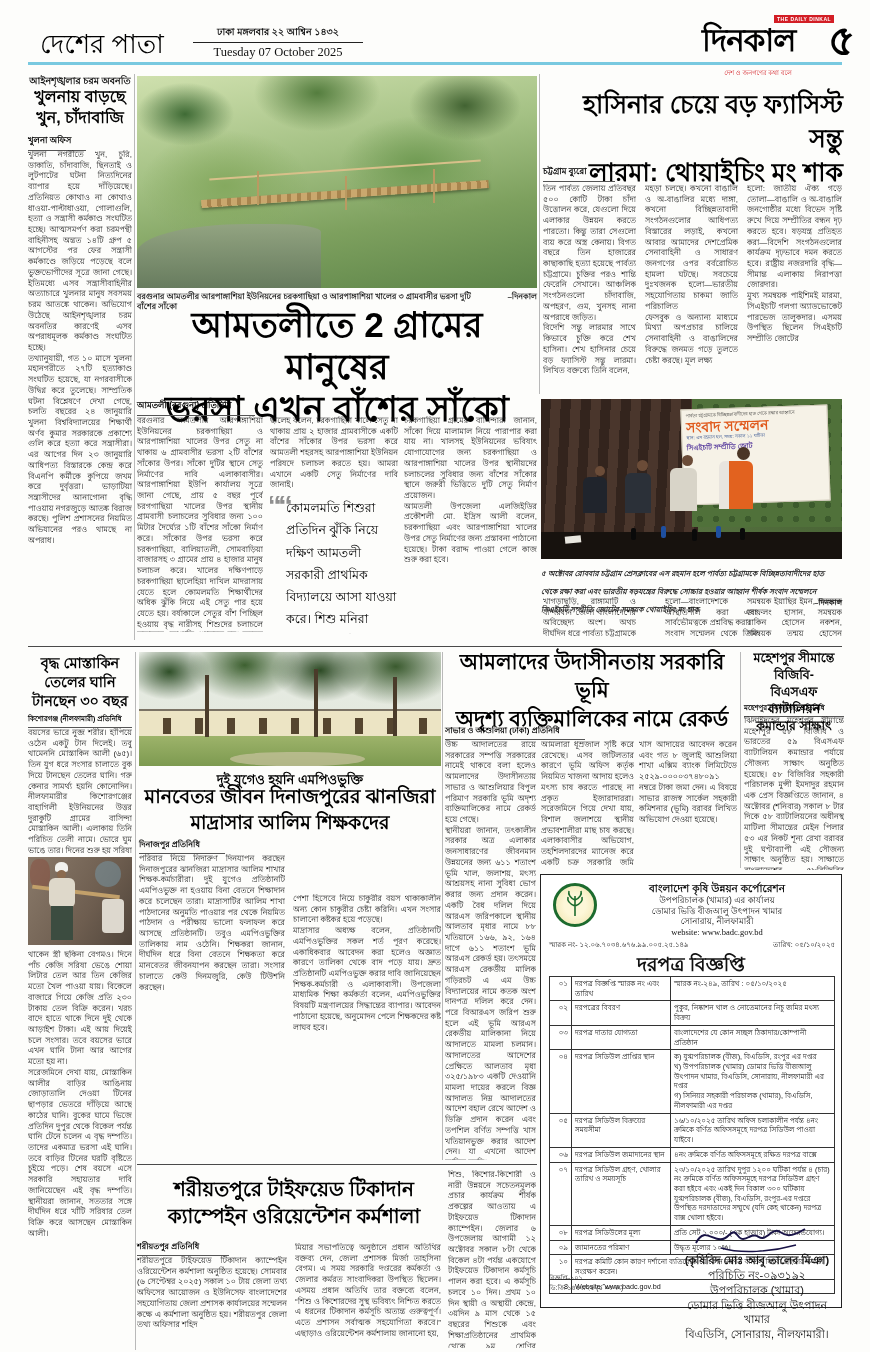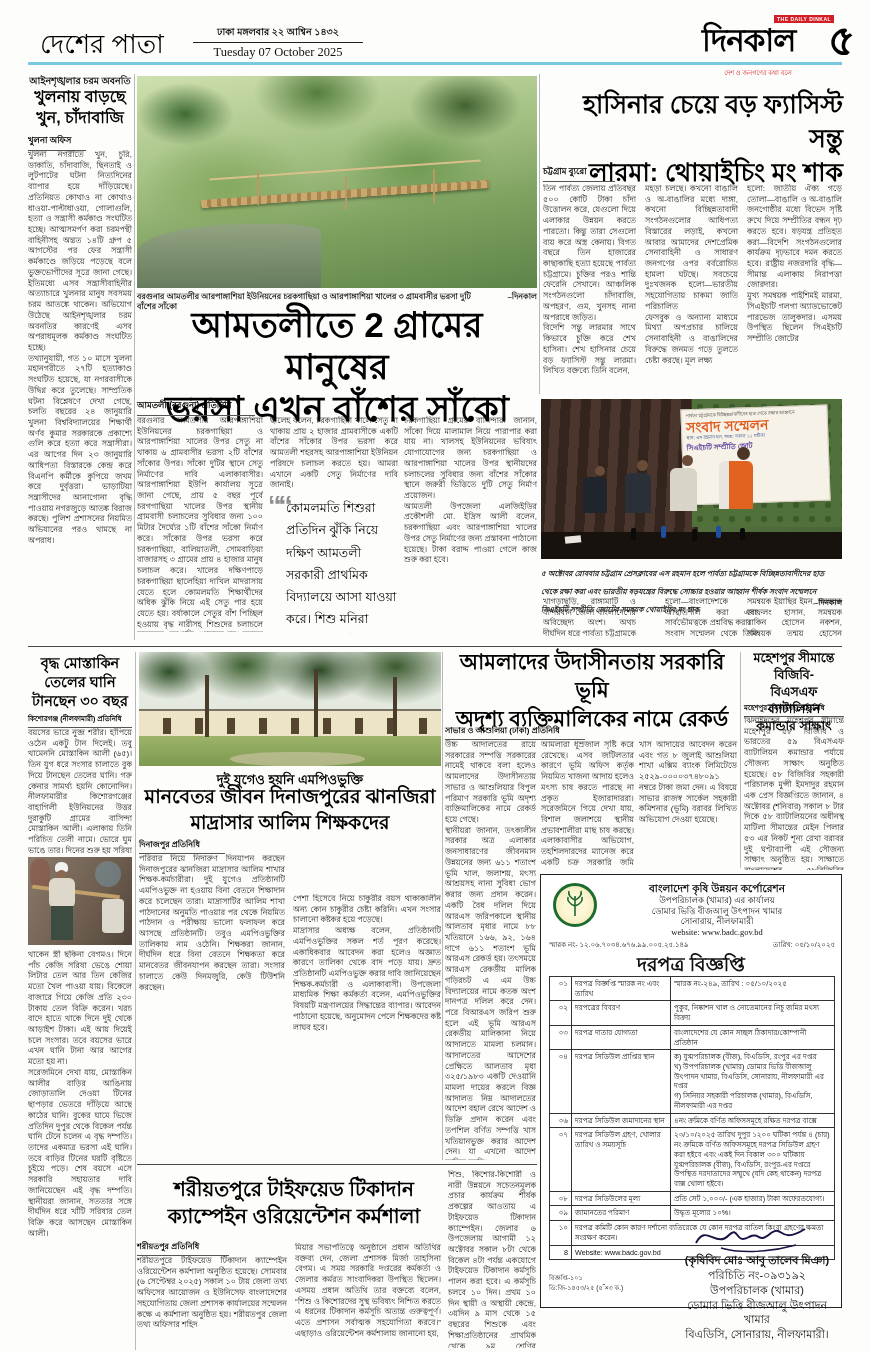--- a/index.html
+++ b/index.html
@@ -298,20 +298,25 @@
             <td class="t-val">বাংলাদেশের যে কোন সচ্ছল ঠিকাদার/কোম্পানী প্রতিষ্ঠান</td>
           </tr>
           <tr>
             <td class="t-no">০৪</td>
             <td class="t-label">দরপত্র সিডিউল প্রাপ্তির স্থান</td>
             <td class="t-val">ক) যুগ্মপরিচালক (বীজ), বিএডিসি, রংপুর এর দপ্তর
 খ) উপপরিচালক (খামার) ডোমার ভিত্তি বীজআলু উৎপাদন খামার, বিএডিসি, সোনারায়, নীলফামারী এর দপ্তর
 গ) সিনিয়র সহকারী পরিচালক (খামার), বিএডিসি, নীলফামারী এর দপ্তর</td>
           </tr>
           <tr>
+            <td class="t-no">০৫</td>
+            <td class="t-label">দরপত্র সিডিউল বিক্রয়ের সময়সীমা</td>
+            <td class="t-val">১৬/১০/২০২৫ তারিখ অফিস চলাকালীন পর্যন্ত ৪নং ক্রমিকে বর্ণিত অফিসসমূহে দরপত্র সিডিউল পাওয়া যাইবে।</td>
+          </tr>
+          <tr>
             <td class="t-no">০৬</td>
             <td class="t-label">দরপত্র সিডিউল জমাদানের স্থান</td>
             <td class="t-val">৪নং ক্রমিকে বর্ণিত অফিসসমূহে রক্ষিত দরপত্র বাক্সে</td>
           </tr>
           <tr>
             <td class="t-no">০৭</td>
             <td class="t-label">দরপত্র সিডিউল গ্রহণ, খোলার তারিখ ও সময়সূচি</td>
             <td class="t-val">২৩/১০/২০২৫ তারিখ দুপুর ১২০০ ঘটিকা পর্যন্ত ৪ (চার) নং ক্রমিকে বর্ণিত অফিসসমূহে দরপত্র সিডিউল গ্রহণ করা হইবে এবং একই দিন বিকাল ৩০০ ঘটিকায় যুগ্মপরিচালক (বীজ), বিএডিসি, রংপুর-এর দপ্তরে উপস্থিত দরদাতাদের সম্মুখে (যদি কেহ থাকেন) দরপত্র বাক্স খোলা হইবে।</td>
           </tr>
           <tr>

